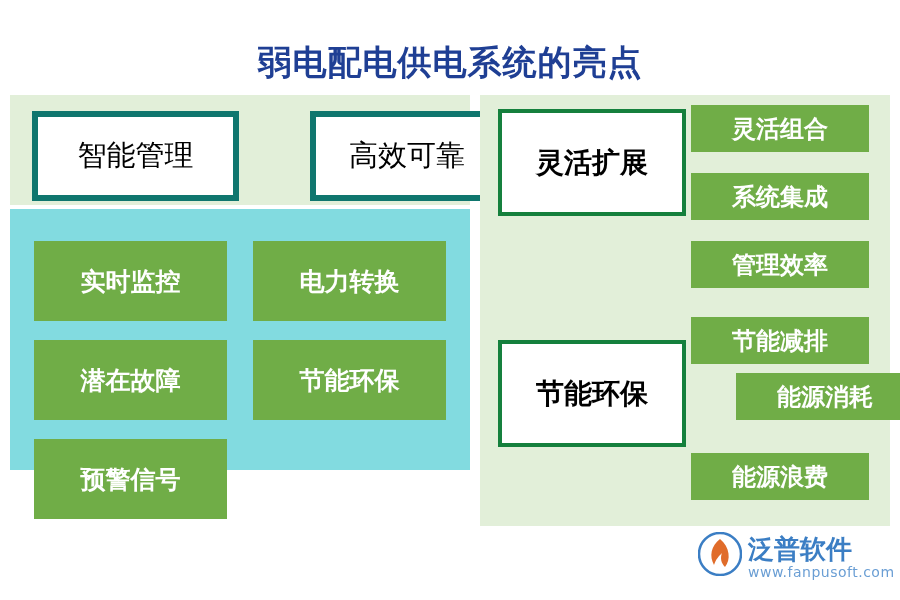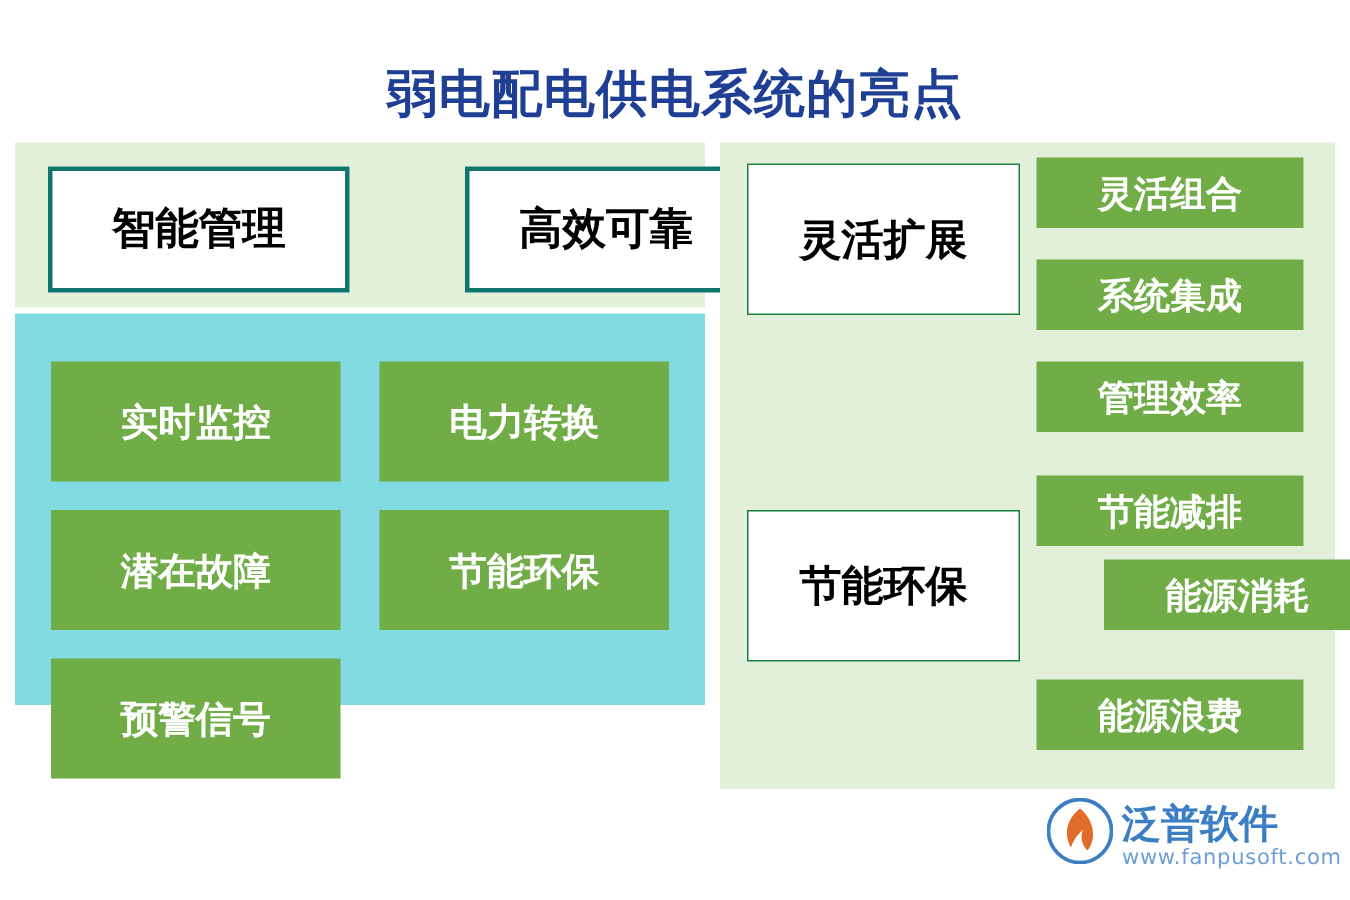--- a/index.html
+++ b/index.html
@@ -36,28 +36,28 @@
     position: absolute;
     left: 10px;
     top: 95px;
     width: 460px;
     height: 110px;
     background: #e2efd9;
   }
   .white-card {
     position: absolute;
     background: #ffffff;
-    border: 3px solid #0f766e;
+    border: 6px solid #0f766e;
     display: flex;
     align-items: center;
     justify-content: center;
     font-size: 29px;
     color: #000000;
     font-family: "DejaVu Serif", "Liberation Serif", serif;
-    font-weight: bold;
+    font-weight: normal;
   }
   .lt-card1 { left: 22px; top: 16px; width: 195px; height: 78px; }
   .lt-card2 { left: 252px; top: 16px; width: 182px; height: 78px; margin-left: 48px; }
 
   .left-bottom-panel {
     position: absolute;
     left: 10px;
     top: 209px;
     width: 460px;
     height: 261px;
@@ -89,21 +89,21 @@
     position: absolute;
     left: 480px;
     top: 95px;
     width: 410px;
     height: 431px;
     background: #e2efd9;
   }
   .r-white-card {
     position: absolute;
     background: #ffffff;
-    border: 1px solid #15803d;
+    border: 4px solid #15803d;
     display: flex;
     align-items: center;
     justify-content: center;
     font-size: 28px;
     color: #000000;
     font-family: "DejaVu Serif", "Liberation Serif", serif;
     font-weight: bold;
     left: 18px;
     width: 180px;
     height: 99px;

